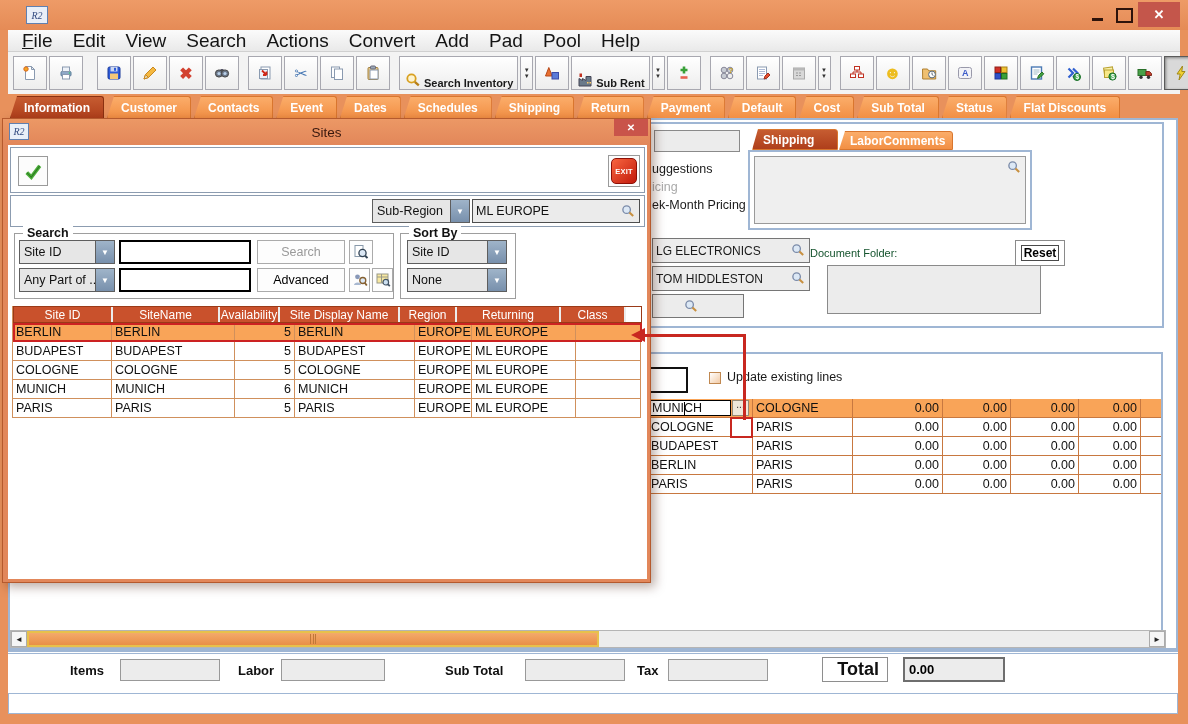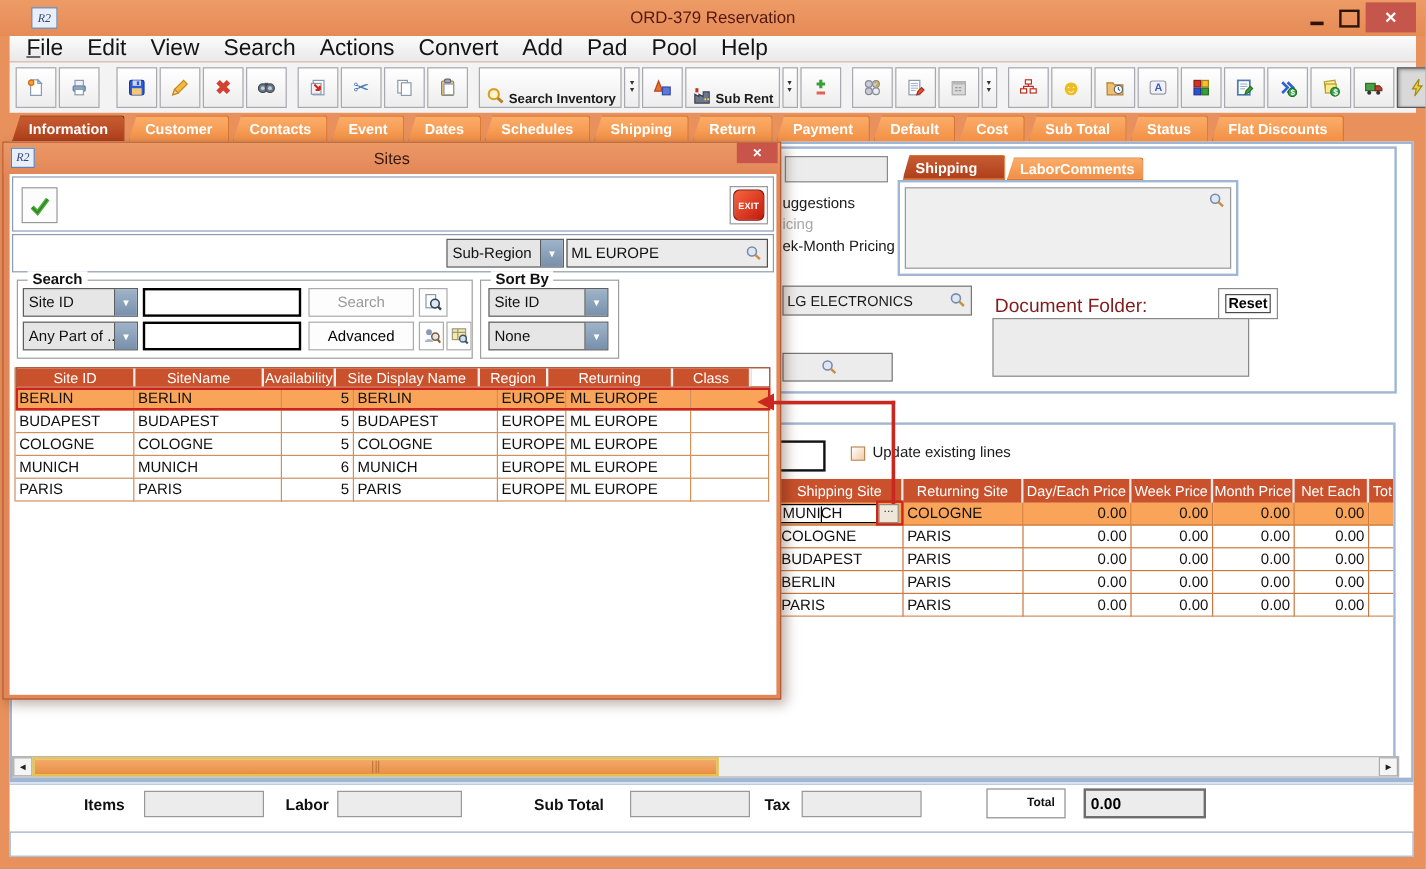--- a/index.html
+++ b/index.html
@@ -80,21 +80,21 @@
   .comments-inner { width:100%; height:100%; background:#EFEFEF; border:1px solid #9A9A9A; position:relative; }
   .comments-mag { position:absolute; right:3px; top:3px; }
 
   .fragment { position:absolute; font-size:12.5px; color:#1A1A1A; z-index:2; white-space:nowrap; }
   .fragment.dim { color:#A9A9A9; }
 
   .field { position:absolute; background:#ECECEC; border:1px solid #767676; display:flex; align-items:center;
            padding:0 3px; font-size:12px; color:#1A1A1A; z-index:2; }
   .field .mag { margin-left:auto; }
 
-  .doclabel { left:829px; top:247px; font-size:16px; color:#7f1d1d; z-index:2; }
+  .doclabel { left:810px; top:247px; font-size:11px; color:#14532d; z-index:2; }
   .reset-outer { left:1015px; top:240px; width:50px; height:26px; border:1px solid #8A8A8A; background:#FFF;
                  display:flex; align-items:center; justify-content:center; z-index:2; }
   .reset-btn { border:1px solid #4A4A4A; background:#FFF; font-size:12px; font-weight:bold; padding:0 2px; }
   .docbox { left:827px; top:265px; width:214px; height:49px; z-index:2; }
 
   .lower-line { left:650px; top:352px; width:511px; height:2px; background:#9FB6D4; z-index:2; }
   .lower-right { left:1161px; top:352px; width:2px; height:278px; background:#9FB6D4; z-index:2; }
 
   .upd-input { left:646px; top:367px; width:42px; height:26px; background:#FFF; border:2px solid #111; z-index:2; }
   .checkbox { left:709px; top:372px; width:12px; height:12px; border:1px solid #C08850;
@@ -131,21 +131,21 @@
   .grip::before { content:""; display:block; width:0; height:10px; border-left:1px solid #C07838; margin-left:2px; }
 
   
   .separator { left:8px; top:650px; width:1170px; height:4px; background:#FFF;
                border-top:2px solid #9FB6D4; border-bottom:1px solid #9FB6D4; z-index:2; }
   .footer { left:8px; top:654px; width:1170px; height:39px; background:#FFF; z-index:2; }
   .flabel { position:absolute; top:663px; font-weight:bold; font-size:13px; color:#101010; z-index:3; }
   .finput { position:absolute; top:659px; height:22px; background:#ECECEC; border:1px solid #999;
             z-index:3; font-size:12px; display:flex; align-items:center; padding-left:3px; }
   .totalbox { position:absolute; left:822px; top:657px; width:66px; height:25px; border:1px solid #8E8E8E; background:#FFF;
-              font-weight:bold; font-size:10px; color:#101010; display:flex; align-items:center; justify-content:flex-end;
+              font-weight:bold; font-size:18px; color:#101010; display:flex; align-items:center; justify-content:flex-end;
               padding-right:8px; z-index:3; }
   .totalval { position:absolute; left:903px; top:657px; width:102px; height:25px; background:#ECECEC; border:2px solid #6E6E6E;
               font-weight:bold; font-size:13px; color:#000; display:flex; align-items:center; padding-left:4px; z-index:3; }
   .status-strip { left:8px; top:693px; width:1170px; height:21px; background:#FFF; border:1px solid #9FB6D4; z-index:2; }
 
   
   .dialog { position:absolute; left:2px; top:118px; width:649px; height:465px; background:#E2875A;
             border:1px solid #B55A2E; box-shadow:4px 4px 10px rgba(60,20,0,.35); z-index:10; }
   .dlg-title { position:relative; height:26px; display:flex; align-items:center; justify-content:center;
                font-size:13.5px; color:#38180E; background:linear-gradient(#EC9865,#E2875A); }
@@ -204,21 +204,20 @@
   
   .mag svg { display:block; }
 </style>
 </head>
 <body>
 
 <div class="win">
 
   <div class="titlebar">
     <div class="abs r2 logo-main">R2</div>
-    <div class="win-title">ORD-379 Reservation</div>
     <div class="ctrl ctrl-min"></div>
     <div class="ctrl ctrl-max"></div>
     <div class="ctrl ctrl-close"></div>
   </div>
 
   <div class="menubar" id="menubar">
       <span class="menu-item accesskey">File</span>
       <span class="menu-item">Edit</span>
       <span class="menu-item">View</span>
       <span class="menu-item">Search</span>
@@ -528,20 +527,29 @@
 
   <div class="field" style="left:652px; top:238px; width:158px; height:25px;">
     <span>LG ELECTRONICS</span>
     <span class="mag">
         <svg width="15" height="15" viewBox="0 0 16 16">
           <circle cx="6" cy="6" r="4" fill="#DCE8F5" stroke="#7A8AA8" stroke-width="1.4"></circle>
           <path d="M9 9l4 3.8" stroke="#C89040" stroke-width="2.2"></path>
         </svg>
       </span>
   </div>
+  <div class="field" style="left:652px; top:266px; width:158px; height:25px;">
+    <span>TOM HIDDLESTON</span>
+    <span class="mag">
+        <svg width="15" height="15" viewBox="0 0 16 16">
+          <circle cx="6" cy="6" r="4" fill="#DCE8F5" stroke="#7A8AA8" stroke-width="1.4"></circle>
+          <path d="M9 9l4 3.8" stroke="#C89040" stroke-width="2.2"></path>
+        </svg>
+      </span>
+  </div>
   <div class="field" style="left:652px; top:294px; width:92px; height:24px;">
     <span class="mag" style="margin-left:28px;">
         <svg width="15" height="15" viewBox="0 0 16 16">
           <circle cx="6" cy="6" r="4" fill="#DCE8F5" stroke="#7A8AA8" stroke-width="1.4"></circle>
           <path d="M9 9l4 3.8" stroke="#C89040" stroke-width="2.2"></path>
         </svg>
       </span>
   </div>
 
   <div class="abs doclabel">Document Folder:</div>
@@ -551,29 +559,20 @@
   <div class="abs gi docbox"></div>
 
   <div class="abs lower-line"></div>
   <div class="abs lower-right"></div>
 
   <div class="abs upd-input"></div>
   <div class="abs checkbox"></div>
   <div class="abs upd-label">Update existing lines</div>
 
   <div class="abs ship-table" id="ship-table">
-      <div class="srow shead">
-        <div class="shcell" style="width: 105px;">Shipping Site</div>
-        <div class="shcell" style="width: 100px;">Returning Site</div>
-        <div class="shcell" style="width: 90px;">Day/Each Price</div>
-        <div class="shcell" style="width: 68px;">Week Price</div>
-        <div class="shcell" style="width: 68px;">Month Price</div>
-        <div class="shcell" style="width: 62px;">Net Each</div>
-        <div class="shcell" style="width: 24px;">Tot</div>
-      </div>
       <div class="srow selected">
         <div class="scell" style="width: 105px; padding: 0px 1px;">
           <span class="editwrap">
             <span class="editbox">MUNICH<span class="caret"></span></span>
             <span class="ell">...</span>
           </span>
         </div>
         <div class="scell" style="width: 100px;">COLOGNE</div>
         <div class="scell num" style="width: 90px;">0.00</div>
         <div class="scell num" style="width: 68px;">0.00</div>

